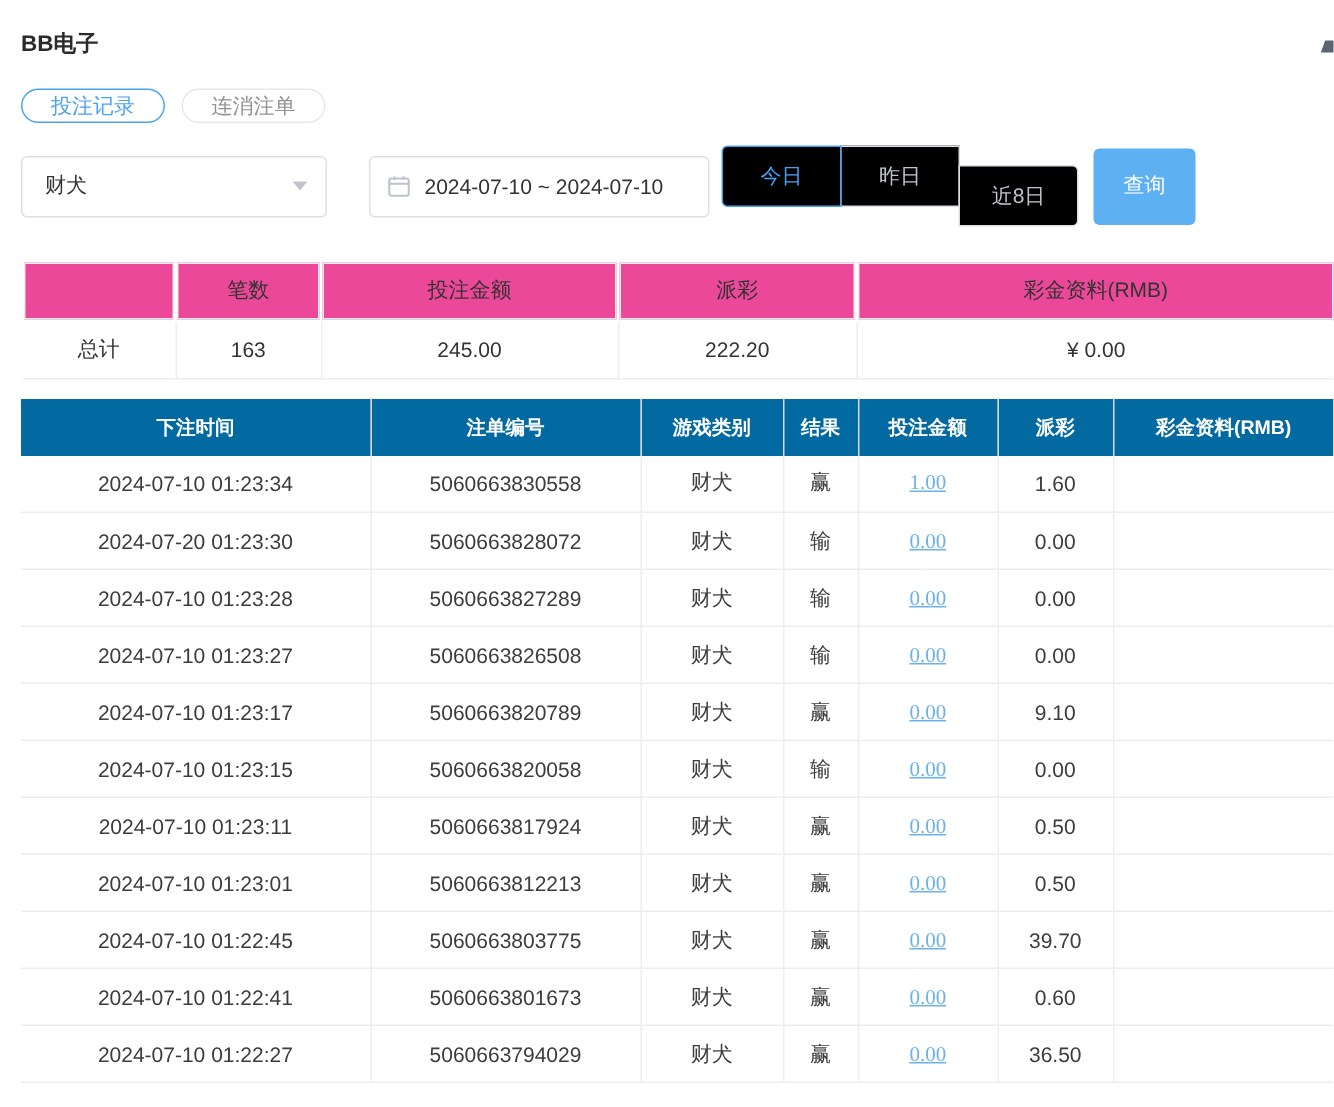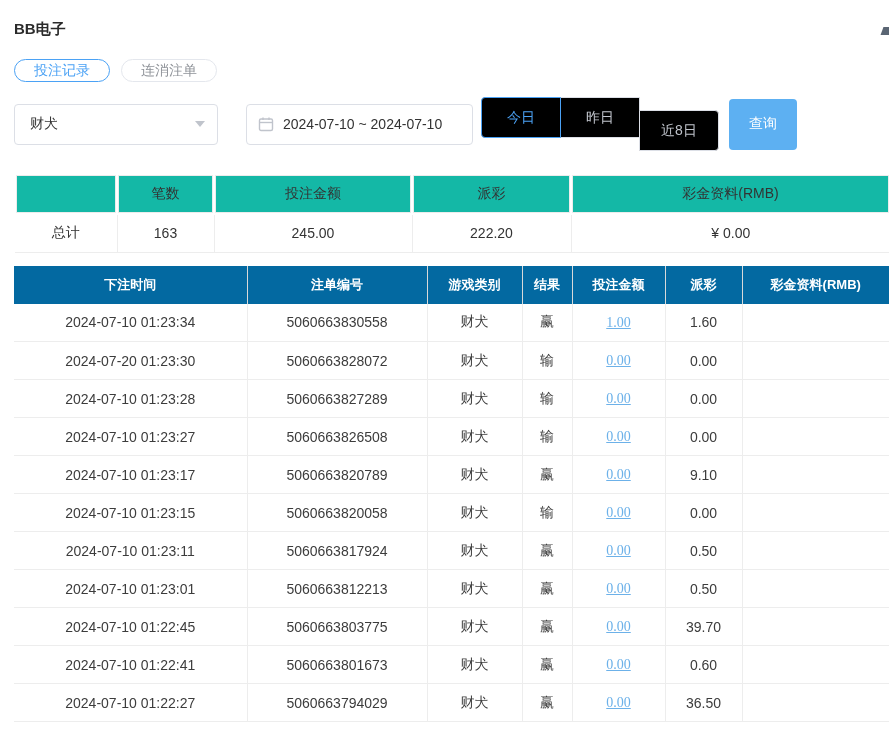--- a/index.html
+++ b/index.html
@@ -50,21 +50,21 @@
   .seg:last-child { border-radius:0 4px 4px 0;margin-top:13px; }
   .seg.active { border:1px solid #4ba2f5; color:#4ba2f5; position:relative; z-index:2; }
   .search-btn {
     margin-left:10px; width:68px; height:51px; background:#5db0f2; border:none; border-radius:4px;
     color:#fff; font-size:14px; cursor:pointer; font-family:inherit;
   }
   
   table { border-collapse:collapse; table-layout:fixed; }
   .summary { margin:22px 0 0 14px; width:875px; font-size:14px; }
   .summary th {
-    background:#14b8a6; height:40px; font-weight:normal; color:#333;
+    background:#ec4899; height:40px; font-weight:normal; color:#333;
     border:2px solid #fff; outline:1px solid #ececec; outline-offset:-2px;
     text-align:center;
   }
   .summary td {
     background:#fff; height:38px; border:1px solid #ededed; text-align:center; color:#333;
   }
   
   .main { margin:13px 0 0 14px; width:875px; font-size:14px; }
   .main th {
     background:#0369a1; color:#fff; height:38px; font-size:13px; font-weight:bold;

